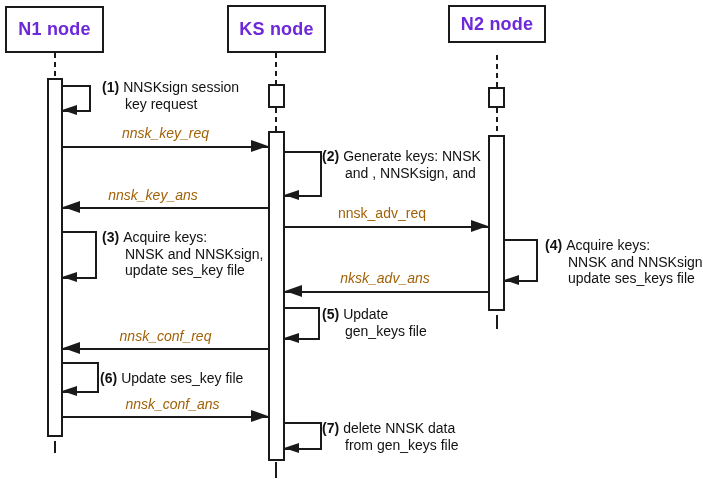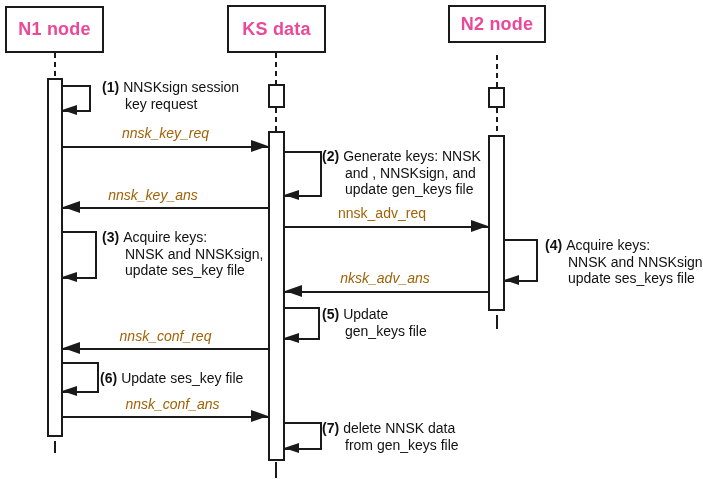--- a/index.html
+++ b/index.html
@@ -19,21 +19,21 @@
   .actor {
     position: absolute;
     box-sizing: border-box;
     background: #ffffff;
     border: 2.5px solid #1a1a1a;
     display: flex;
     align-items: center;
     justify-content: center;
     font-weight: bold;
     font-size: 18px;
-    color: #ec4899;
+    color: #6d28d9;
     letter-spacing: 0.2px;
   }
   
   .vline {
     position: absolute;
     width: 2px;
     background: #1a1a1a;
   }
   
   .vdash {
@@ -167,35 +167,34 @@
   <div class="activation" style="left:47px;top:78px;width:16px;height:359px"></div>
   <div class="smallbox" style="left:268px;top:84px;width:17px;height:24px"></div>
   <div class="activation" style="left:268px;top:131px;width:17px;height:330px"></div>
   <div class="smallbox" style="left:488px;top:87px;width:17px;height:21px"></div>
   <div class="activation" style="left:488px;top:135px;width:17px;height:176px"></div>
 
   <div class="actor" style="left:5px;top:6px;width:99px;height:47px">
     <span>N1 node</span>
   </div>
   <div class="actor" style="left:227px;top:5px;width:99px;height:48px">
-    <span>KS data</span>
+    <span>KS node</span>
   </div>
   <div class="actor" style="left:448px;top:5px;width:98px;height:38px">
     <span>N2 node</span>
   </div>
 
   <div class="note" style="left:102px;top:79px">
     <div><span class="num">(1)</span><span>NNSKsign session</span></div>
     <div class="cont">key request</div>
   </div>
 
   <div class="note" style="left:322px;top:148px">
     <div><span class="num">(2)</span><span>Generate keys: NNSK</span></div>
     <div class="cont">and , NNSKsign, and</div>
-    <div class="cont">update gen_keys file</div>
   </div>
 
   <div class="note" style="left:102px;top:229px">
     <div><span class="num">(3)</span><span>Acquire keys:</span></div>
     <div class="cont">NNSK and NNSKsign,</div>
     <div class="cont">update ses_key file</div>
   </div>
 
   <div class="note" style="left:545px;top:237px">
     <div><span class="num">(4)</span><span>Acquire keys:</span></div>

